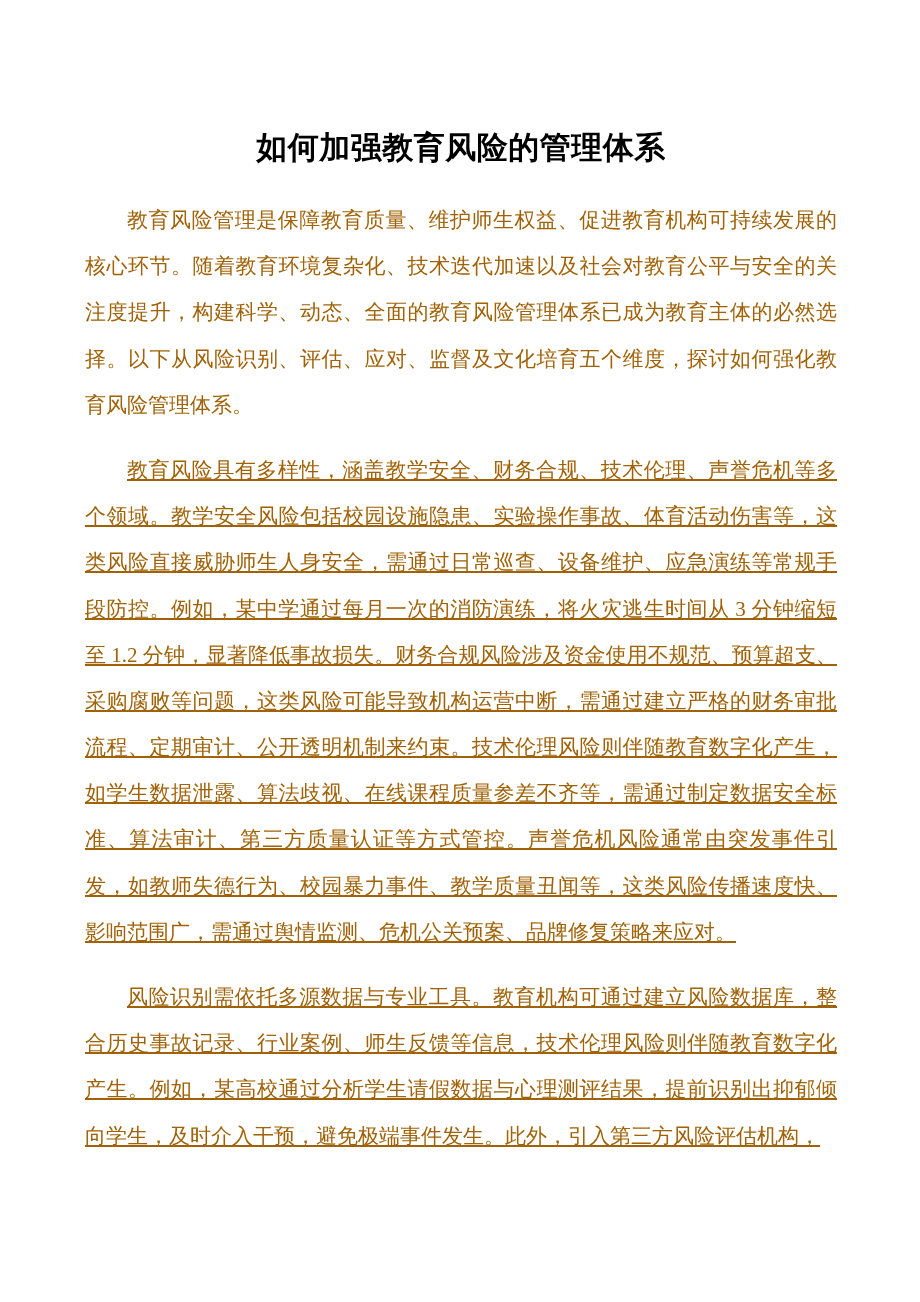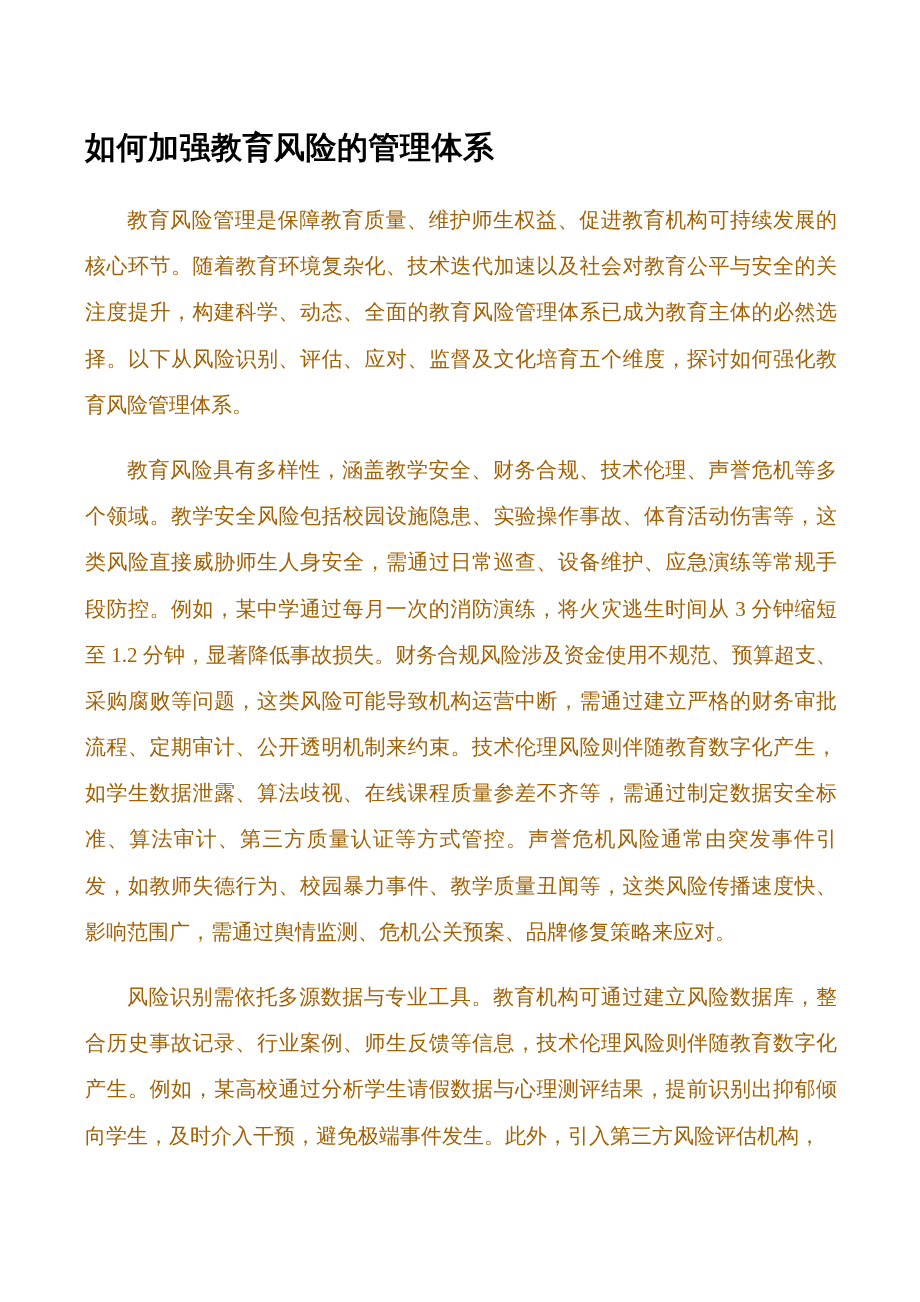--- a/index.html
+++ b/index.html
@@ -19,21 +19,21 @@
     height: 1302px;
     padding: 0 83px 0 85px;
     background: #ffffff;
   }
   .doc-title {
     margin: 125px 0 0 0;
     font-family: "Liberation Sans", "DejaVu Sans", sans-serif;
     font-weight: bold;
     font-size: 31px;
     line-height: 46px;
-    text-align: left;
+    text-align: center;
     color: #000000;
     letter-spacing: 0.5px;
   }
   .doc-body {
     font-family: "Liberation Serif", "DejaVu Serif", serif;
     font-size: 21px;
     line-height: 2.2;
     color: #a16207;
   }
   .doc-body p {
@@ -41,20 +41,21 @@
     text-align: justify;
     text-justify: inter-ideograph;
     text-indent: 2em;
     word-break: break-all;
   }
   .doc-body p.first {
     margin-top: 26px;
   }
   .doc-body p + p {
     margin-top: 19px;
+    text-decoration: underline;
   }
 </style>
 </head>
 <body>
 
 <div class="page">
   <h1 class="doc-title">如何加强教育风险的管理体系</h1>
   <div class="doc-body">
     <p class="first">教育风险管理是保障教育质量、维护师生权益、促进教育机构可持续发展的核心环节。随着教育环境复杂化、技术迭代加速以及社会对教育公平与安全的关注度提升，构建科学、动态、全面的教育风险管理体系已成为教育主体的必然选择。以下从风险识别、评估、应对、监督及文化培育五个维度，探讨如何强化教育风险管理体系。</p>
     <p>教育风险具有多样性，涵盖教学安全、财务合规、技术伦理、声誉危机等多个领域。教学安全风险包括校园设施隐患、实验操作事故、体育活动伤害等，这类风险直接威胁师生人身安全，需通过日常巡查、设备维护、应急演练等常规手段防控。例如，某中学通过每月一次的消防演练，将火灾逃生时间从 3 分钟缩短至 1.2 分钟，显著降低事故损失。财务合规风险涉及资金使用不规范、预算超支、采购腐败等问题，这类风险可能导致机构运营中断，需通过建立严格的财务审批流程、定期审计、公开透明机制来约束。技术伦理风险则伴随教育数字化产生，如学生数据泄露、算法歧视、在线课程质量参差不齐等，需通过制定数据安全标准、算法审计、第三方质量认证等方式管控。声誉危机风险通常由突发事件引发，如教师失德行为、校园暴力事件、教学质量丑闻等，这类风险传播速度快、影响范围广，需通过舆情监测、危机公关预案、品牌修复策略来应对。</p>

